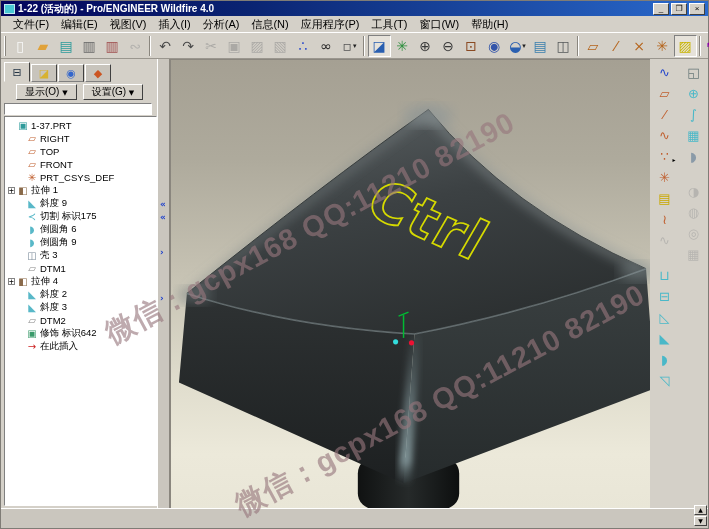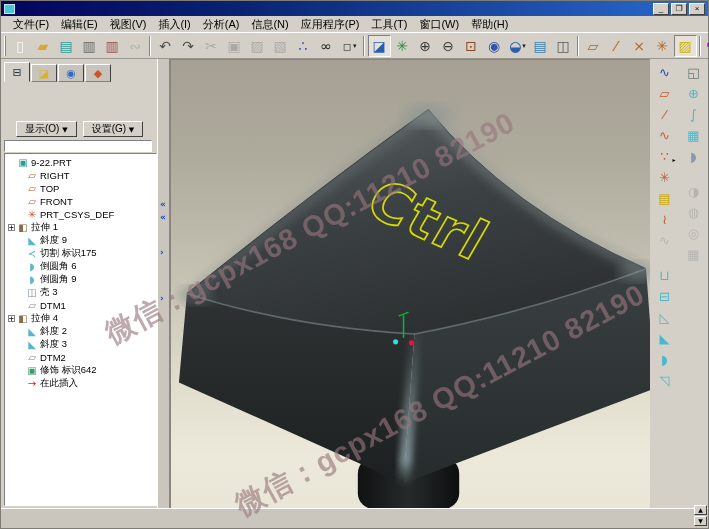--- a/index.html
+++ b/index.html
@@ -41,21 +41,21 @@
   
   .mainrow{ flex:1 1 auto; display:flex; min-height:0;}
 
   
   .navigator{ width:156px; flex:0 0 auto; display:flex; flex-direction:column; background:#d4d0c8; padding:2px 0 2px 3px;}
   .navtabs{ display:flex; align-items:flex-end; height:21px; flex:0 0 auto;}
   .navtab{ width:26px; height:18px; border:1px solid; border-color:#fff #404040 #808080 #fff;
     background:#c8c4bc; display:flex; align-items:center; justify-content:center; margin-right:1px;}
   .navtab.active{ height:20px; background:#d4d0c8; border-bottom-color:#d4d0c8;}
   .navtab .g{ font-size:11px; font-family:"DejaVu Sans",sans-serif;}
-  .navbtns{ display:flex; height:20px; padding:2px 12px; flex:0 0 auto;margin-top:37px;}
+  .navbtns{ display:flex; height:20px; padding:2px 12px; flex:0 0 auto;}
   .navbtn{ font-size:10px; padding:0 8px; height:16px; line-height:14px; background:#d4d0c8;
     border:1px solid; border-color:#fff #404040 #404040 #fff; white-space:nowrap; margin-right:6px;}
   .navbtn .arrow{ font-size:7px; font-family:"DejaVu Sans",sans-serif;}
   .treefilter{ height:12px; border:1px solid; border-color:#808080 #fff #fff #808080;
     background:#fff; font-size:9px; width:148px; margin:1px 0 1px 0; padding:0 2px;}
   .treearea{ flex:1 1 auto; background:#fff; border:1px solid; border-color:#808080 #fff #fff #808080;
     overflow:hidden; padding:2px 0 0 2px;}
   .tree-item{ display:flex; align-items:center; height:13px; font-size:9.5px; white-space:nowrap; color:#000;}
   .tree-item .exp{ width:7px; height:7px; border:1px solid #848484; background:#fff; font-size:8px;
     line-height:5px; text-align:center; margin-right:2px; flex:0 0 auto; font-family:"DejaVu Sans Mono",monospace;}
@@ -94,20 +94,21 @@
     font-size:29px; font-weight:bold; letter-spacing:1px; color:rgba(150,118,124,0.62);
     transform-origin:left center; }
 </style>
 </head>
 <body>
 
 <div id="window">
 
   <div class="titlebar">
     <div class="appicon"></div>
+    <div class="title">1-22 (活动的) - Pro/ENGINEER Wildfire 4.0</div>
     <div class="winbtns">
         <div class="winbtn"><span>_</span></div>
         <div class="winbtn"><span>❐</span></div>
         <div class="winbtn"><span>×</span></div>
       </div>
   </div>
 
   <div class="menubar">
     <div class="menu-host" style="display:flex">
         <div class="menu-item"><span>文件(F)</span></div>
@@ -285,21 +286,21 @@
       <div class="navbtns">
         <div class="navbtn"><span>显示(O)</span> <span class="arrow">▼</span></div>
         <div class="navbtn"><span>设置(G)</span> <span class="arrow">▼</span></div>
       </div>
       <input class="treefilter" value="" style="">
       <div class="treearea">
         <div>
             <div class="tree-item" style="padding-left: 1px;">
     <span class="exp"></span>
     <span class="ti" style="color: rgb(46, 155, 155);">▣</span>
-    <span class="lbl">9-22.PRT</span>
+    <span class="lbl">1-37.PRT</span>
   </div>
             <div class="tree-item" style="padding-left: 10px;">
     <span class="exp"></span>
     <span class="ti" style="color: rgb(192, 96, 48);">▱</span>
     <span class="lbl">RIGHT</span>
   </div>
             <div class="tree-item" style="padding-left: 10px;">
     <span class="exp"></span>
     <span class="ti" style="color: rgb(192, 96, 48);">▱</span>
     <span class="lbl">TOP</span>

